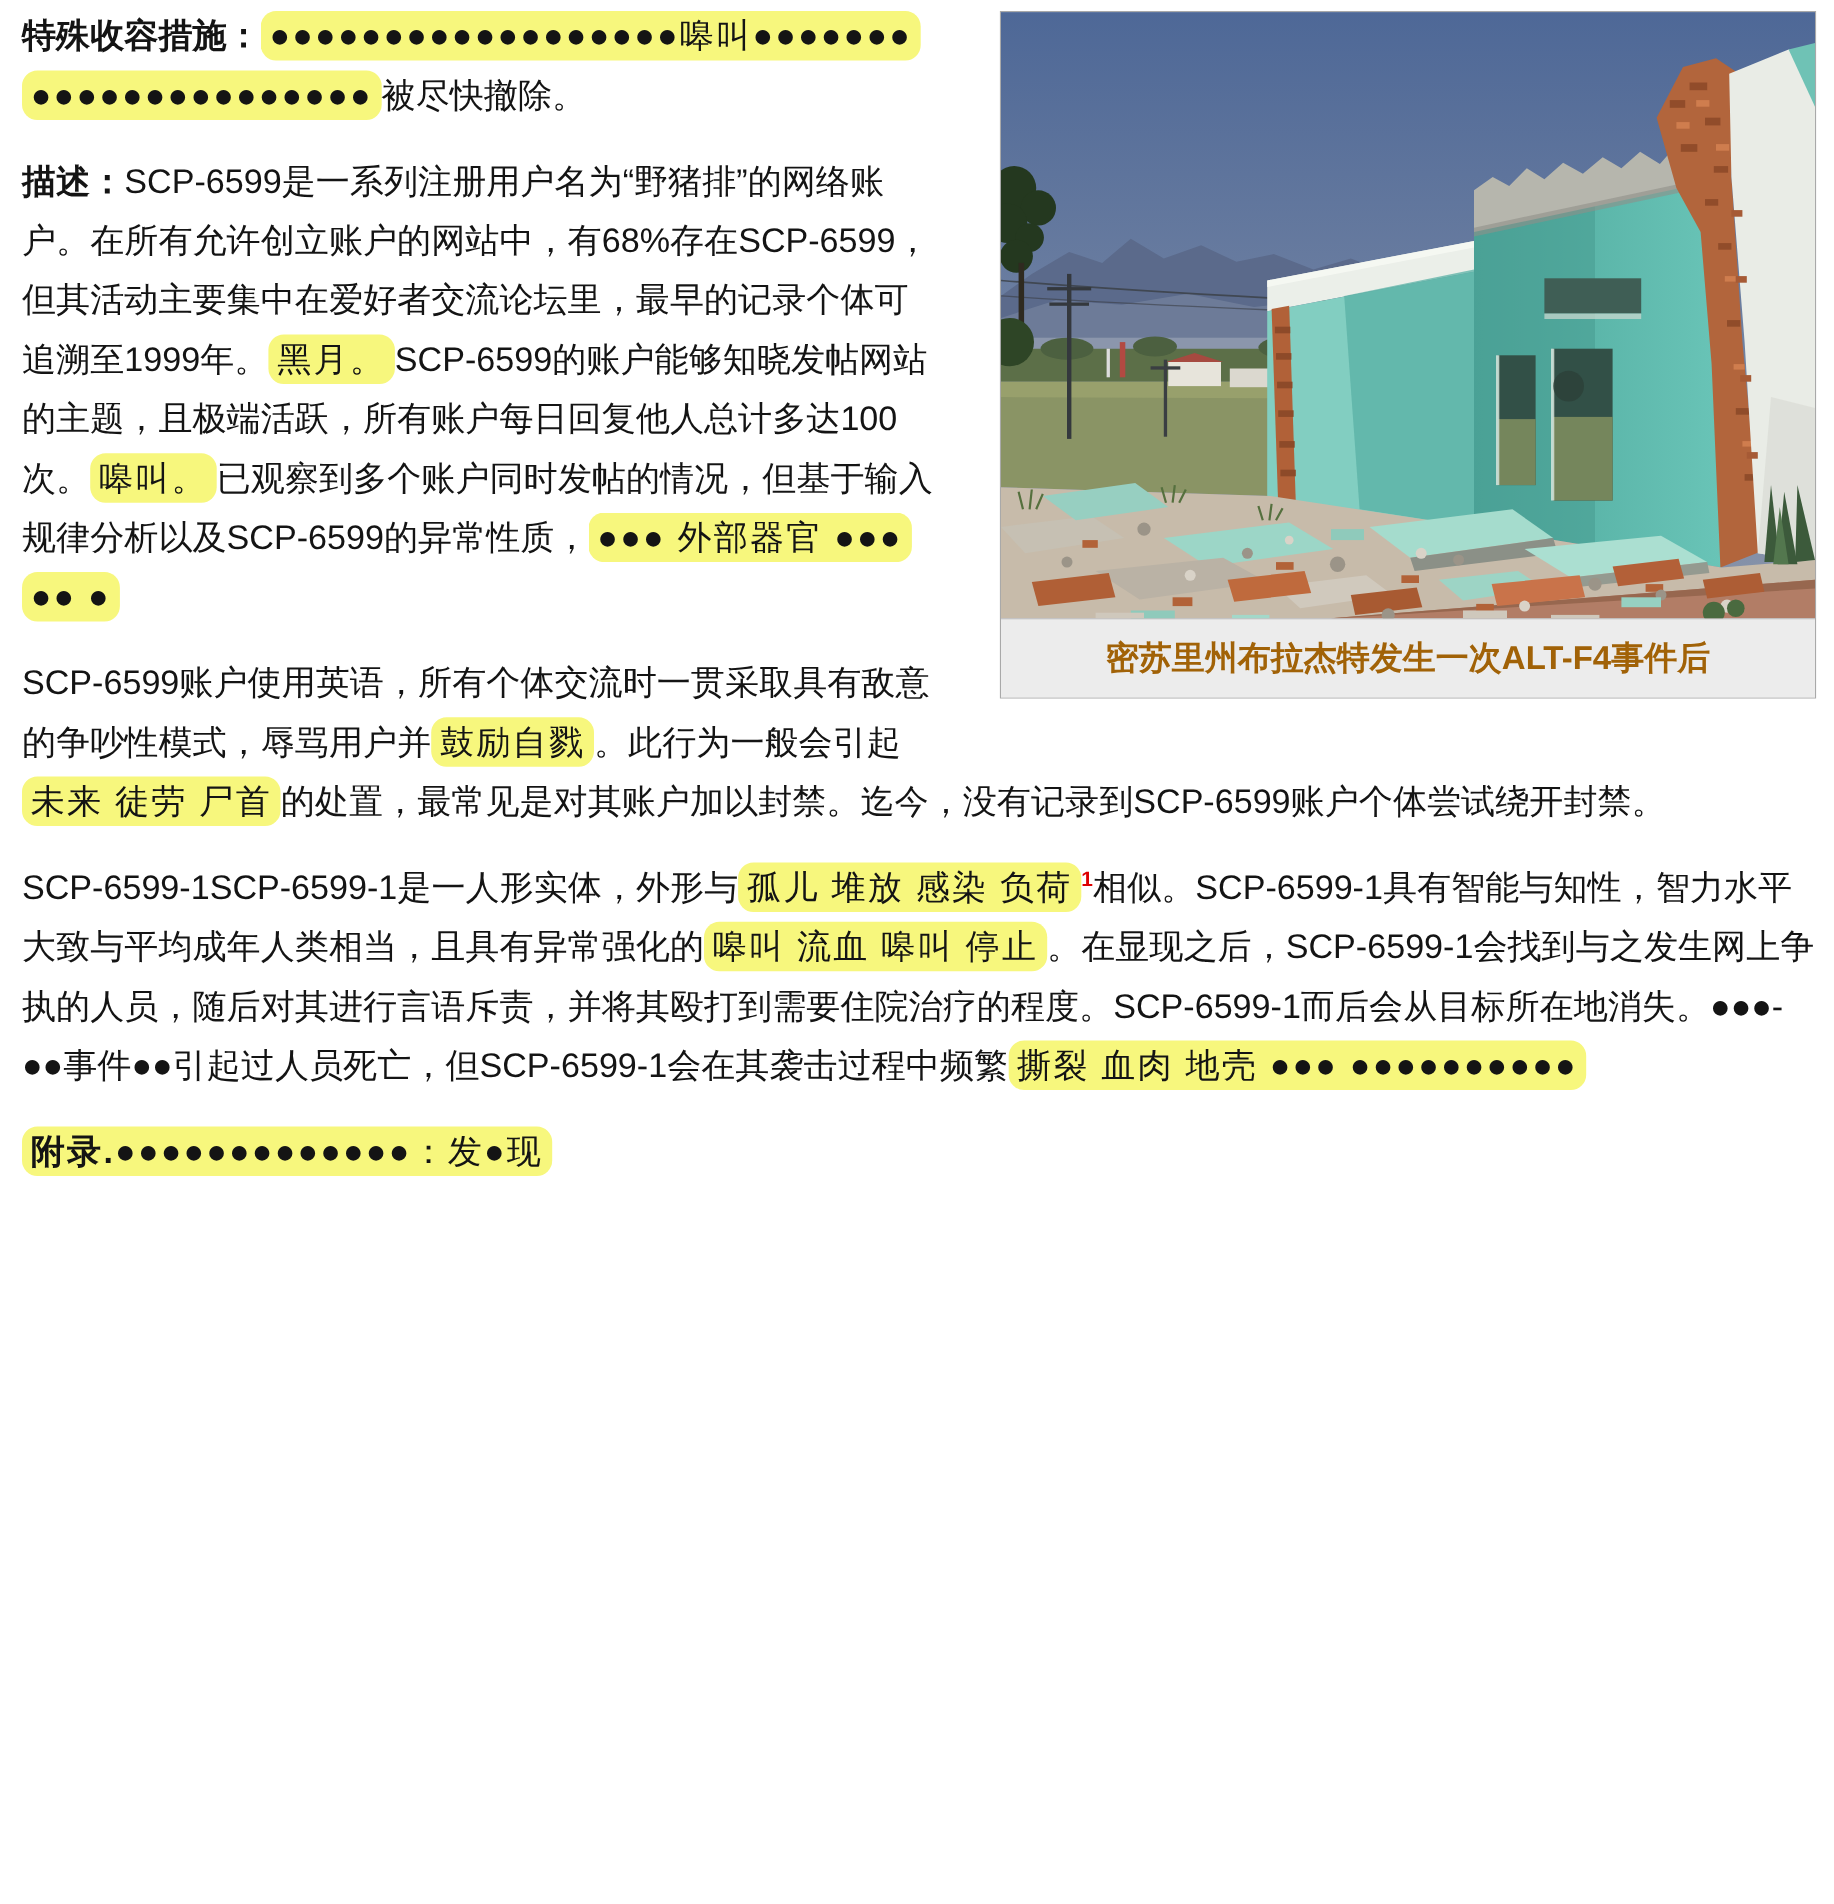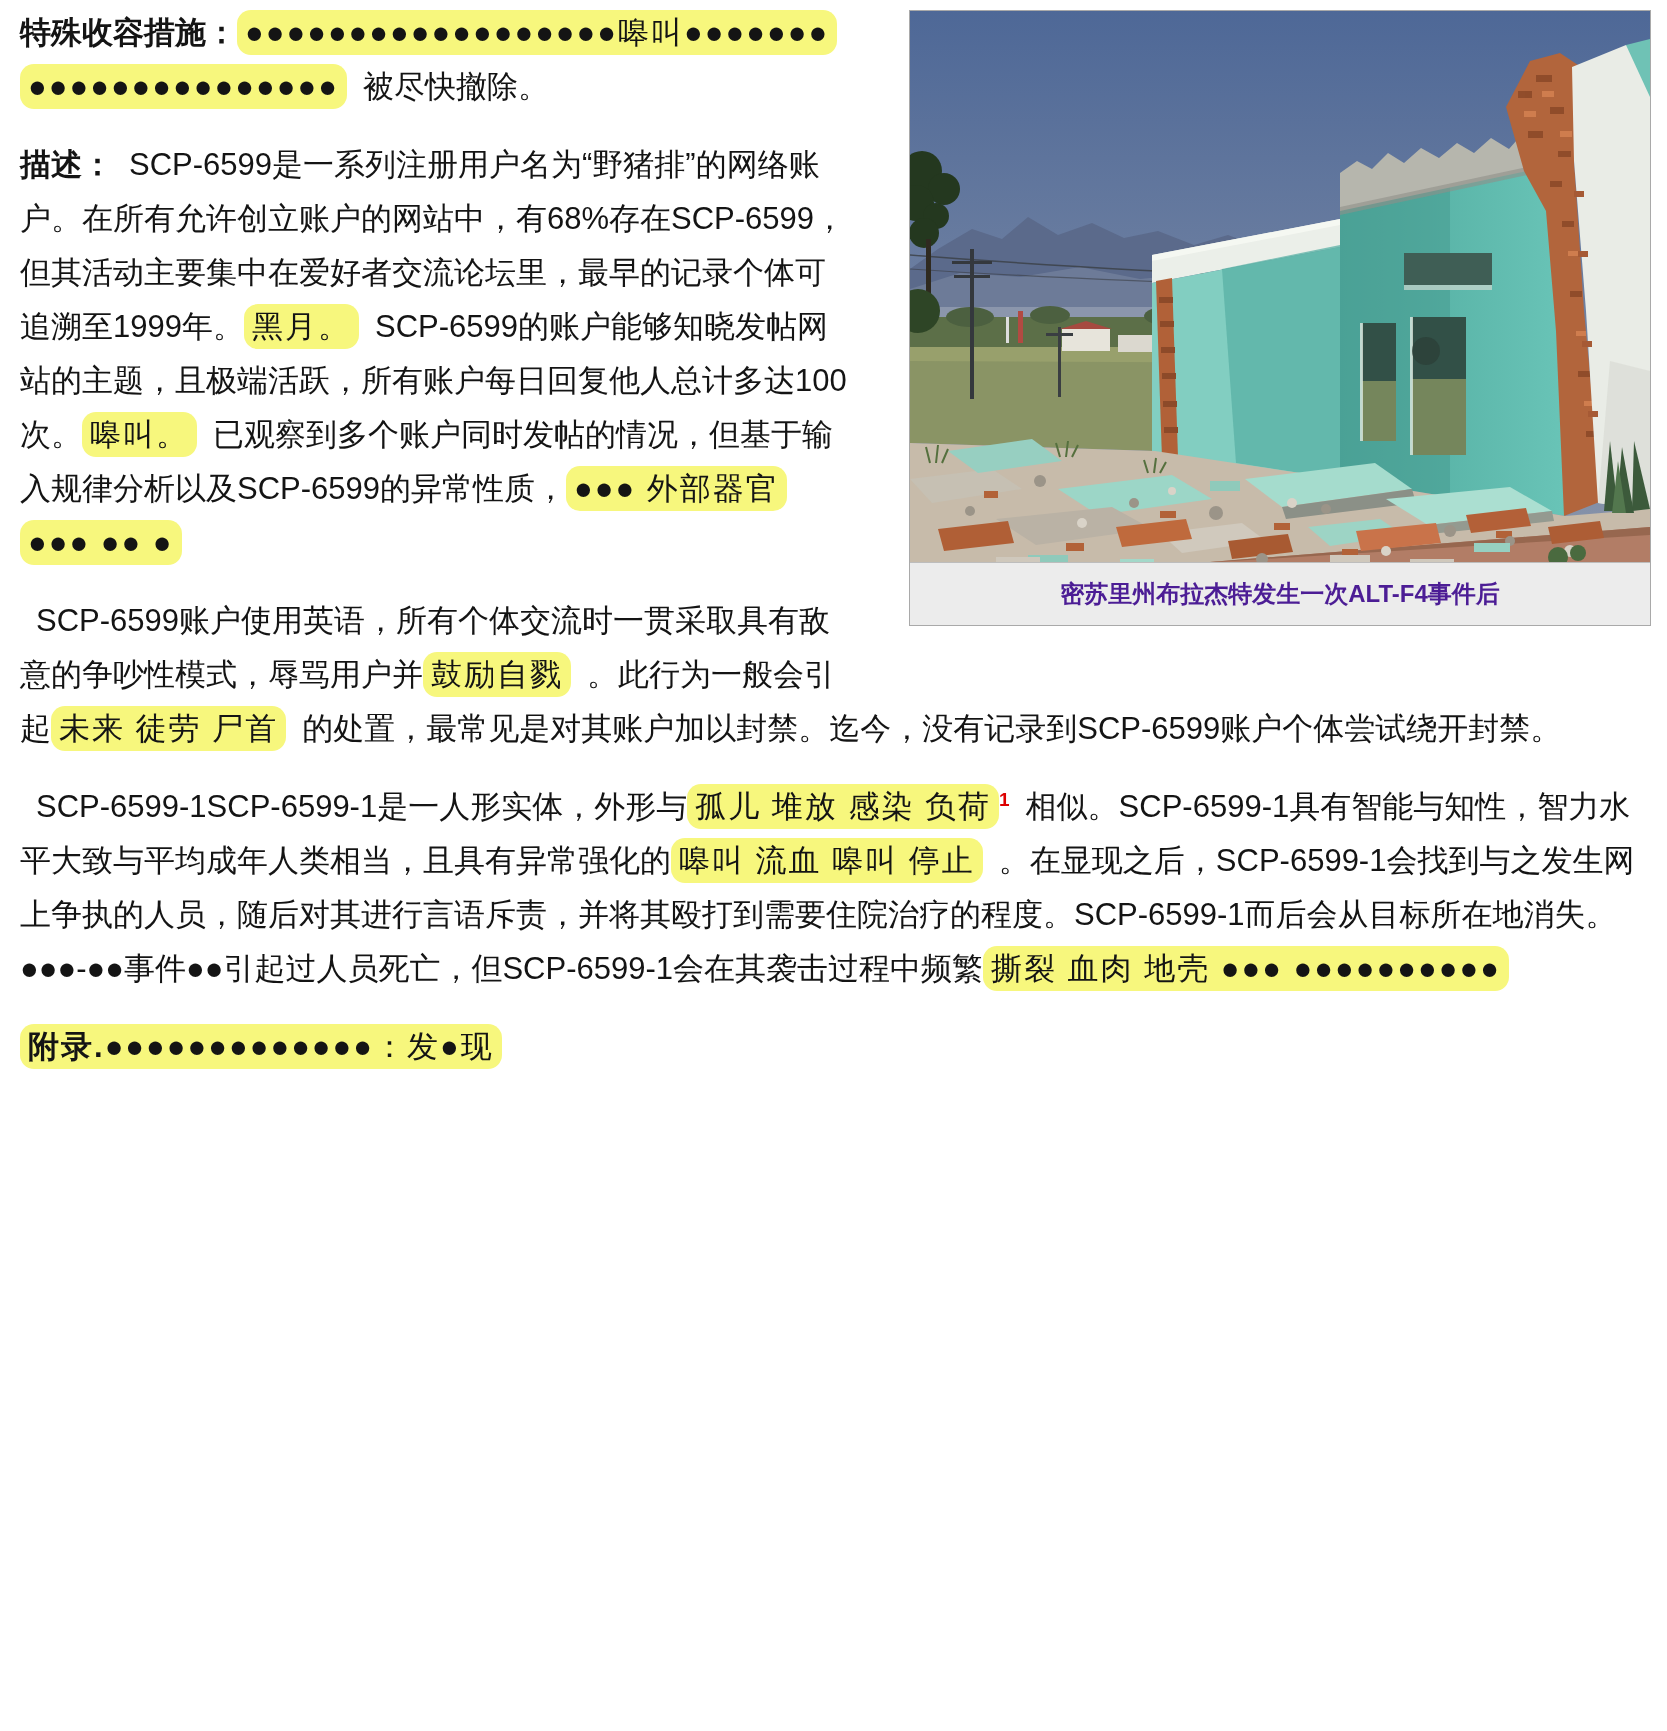--- a/index.html
+++ b/index.html
@@ -1,21 +1,21 @@
 <!DOCTYPE html>
 <html lang="zh"><head>
 <meta charset="utf-8">
 <style>
   html,body{margin:0;padding:0;background:#ffffff;}
   body{font-family:"Liberation Sans","DejaVu Sans",sans-serif;color:#141414;}
   .doc{width:1667px;height:1731px;box-sizing:border-box;padding:6px 16px 0 20px;overflow:hidden;}
   p.scp{font-size:31px;line-height:54px;margin:0 0 24px 0;}
   .seg-b{font-weight:700;}
   .bold{font-weight:700;}
-  .seg-n{font-weight:400;padding-left:16px;}
+  .seg-n{font-weight:400;}
   .seg-h,.seg-hd{
     background:#f7f77d;
     border-radius:14px;
     padding:5px 8px;
     letter-spacing:2px;
     -webkit-box-decoration-break:clone;
     box-decoration-break:clone;
   }
   .seg-hd{word-break:break-all;}
   .seg-sup{color:#dd0000;font-weight:700;font-size:19px;vertical-align:super;line-height:0;letter-spacing:0;}
@@ -25,24 +25,24 @@
     margin:4px 0 30px 60px;
     border:1px solid #a9a9a9;
     background:#ffffff;
     box-sizing:border-box;
   }
   figure.photo svg{display:block;width:740px;height:551px;}
   figcaption{
     background:#ececec;
     border-top:1px solid #bdbdbd;
     font-weight:700;
-    font-size:24px;
+    font-size:30px;
     text-align:center;
     padding:15px 6px;
-    color:#4c1d95;
+    color:#a16207;
   }
 </style>
 </head>
 <body>
 
 <div class="doc">
 
   <figure class="photo">
     <svg viewBox="0 0 740 551" aria-hidden="true">
       <defs>

